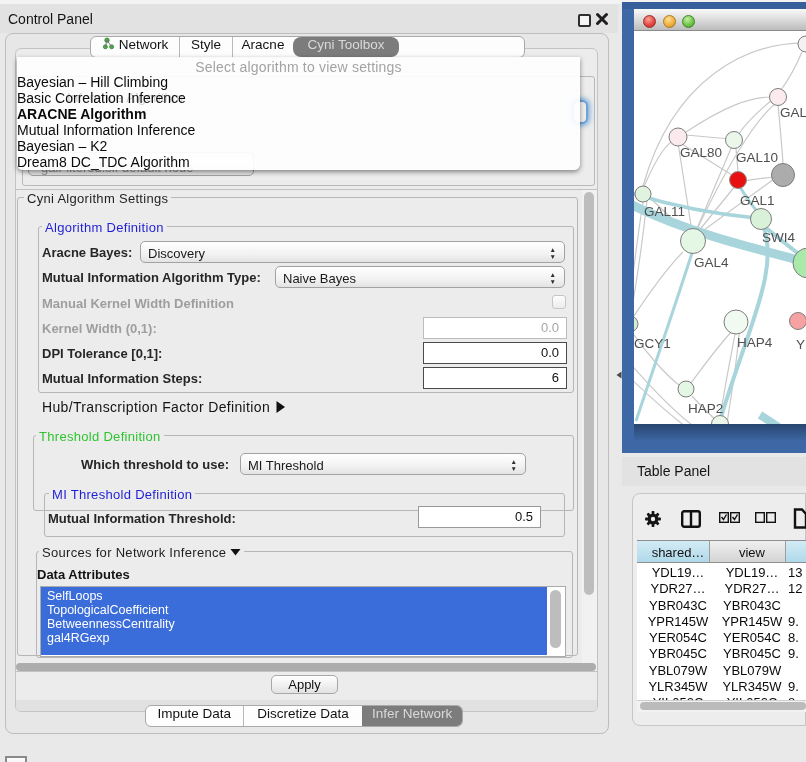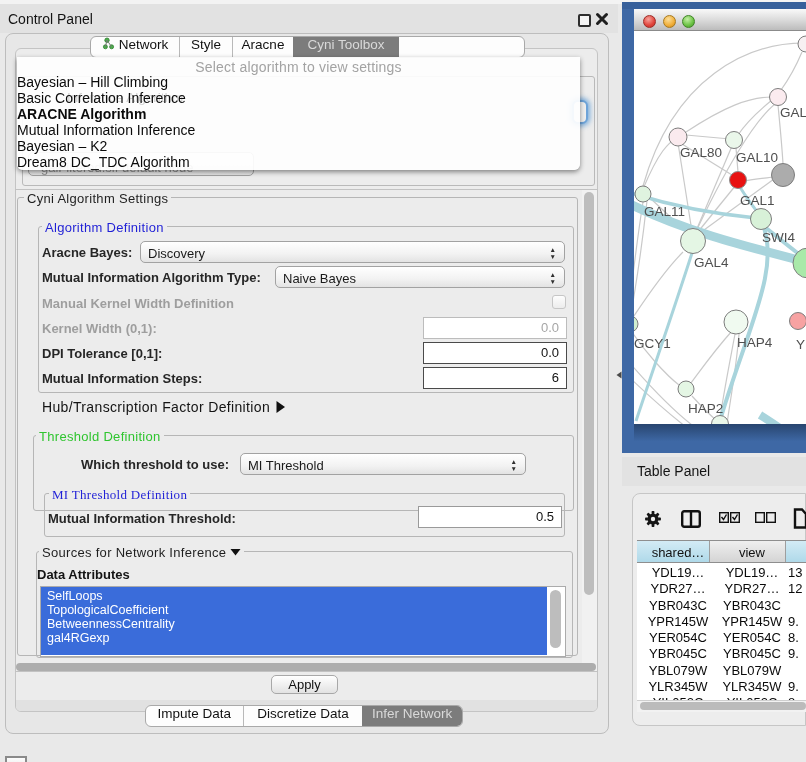--- a/index.html
+++ b/index.html
@@ -54,21 +54,21 @@
         <circle cx="5" cy="3.2" r="2.2" fill="#4CAE4C" stroke="#2E7D2E" stroke-width=".8"></circle>
         <circle cx="3.4" cy="9.8" r="2" fill="#4CAE4C" stroke="#2E7D2E" stroke-width=".8"></circle>
         <circle cx="9.6" cy="9.8" r="2" fill="#4CAE4C" stroke="#2E7D2E" stroke-width=".8"></circle>
         <path d="M5 3.2 L3.4 9.8 M5 3.2 L9.6 9.8" stroke="#777" stroke-width="1" fill="none"></path>
       </svg>
     Network</div>
   <div class="sep"></div>
   <div class="s" style="width:52px;">Style</div>
   <div class="sep"></div>
   <div class="s" style="width:60px;">Aracne</div>
-  <div class="s dark" style="width:106px;">Cyni Toolbox</div>
+  <div class="s dark" style="width:106px;border-radius:8px;">Cyni Toolbox</div>
 </div>
 
 <div class="abs" style="left:15px;top:189px;width:583px;height:483px;border:1px solid #C2C2C2;box-sizing:border-box;"></div>
 
 <div class="gbox" style="left:17px;top:197px;width:561px;height:459px;">
   <span class="gtitle" style="left:6px;color:#1F1F1F;font-size:13px;background:#ECECEC;">Cyni Algorithm Settings</span>
 </div>
 
 <div class="gbox" style="left:38px;top:226px;width:536px;height:167px;">
   <span class="gtitle" style="left:3px;color:#1F1FD6;font-size:13px;">Algorithm Definition</span>
@@ -100,24 +100,24 @@
 <div class="gbox" style="left:33px;top:435px;width:541px;height:76px;">
   <span class="gtitle" style="left:2px;color:#2FC52F;font-size:13px;">Threshold Definition</span>
 </div>
 <div class="lbl" style="left:81px;top:457px;">Which threshold to use:</div>
 <div class="combo" style="left:240px;top:453px;width:286px;height:22px;">
   <span class="tx">MI Threshold</span>
   <span class="ar">▲<br>▼</span>
 </div>
 
 <div class="gbox" style="left:44px;top:493px;width:521px;height:44px;">
-  <span class="gtitle" style="left:4px;color:#1F1FD6;font-size:13px;font-family:Liberation Serif, serif;">MI Threshold Definition</span>
+  <span class="gtitle" style="left:4px;color:#1F1FD6;font-size:13px;">MI Threshold Definition</span>
 </div>
 <div class="lbl" style="left:48px;top:511px;">Mutual Information Threshold:</div>
-<div class="field" style="left:418px;top:506px;width:144px;height:22px;border:1px solid #9A9A9A;">0.5</div>
+<div class="field" style="left:418px;top:506px;width:123px;height:22px;border:1px solid #9A9A9A;">0.5</div>
 
 <div class="gbox" style="left:36px;top:551px;width:537px;height:107px;">
   <span class="gtitle" style="left:2px;color:#1F1F1F;font-size:13px;">Sources for Network Inference <svg width="11" height="8" viewBox="0 0 11 8" style="vertical-align:1px;">
         <path d="M0.5 1 L10.5 1 L5.5 7.5 Z" fill="#111"></path>
       </svg></span>
 </div>
 <div class="abs" style="left:37px;top:567px;font-size:13px;font-weight:bold;color:#141414;">Data Attributes</div>
 
 <div class="abs" style="left:40px;top:586px;width:526px;height:71px;background:#fff;border:1px solid #ABABAB;box-sizing:border-box;"></div>
 <div class="abs" style="left:41px;top:587px;width:506px;height:68px;background:#3A6CDA;"></div>

